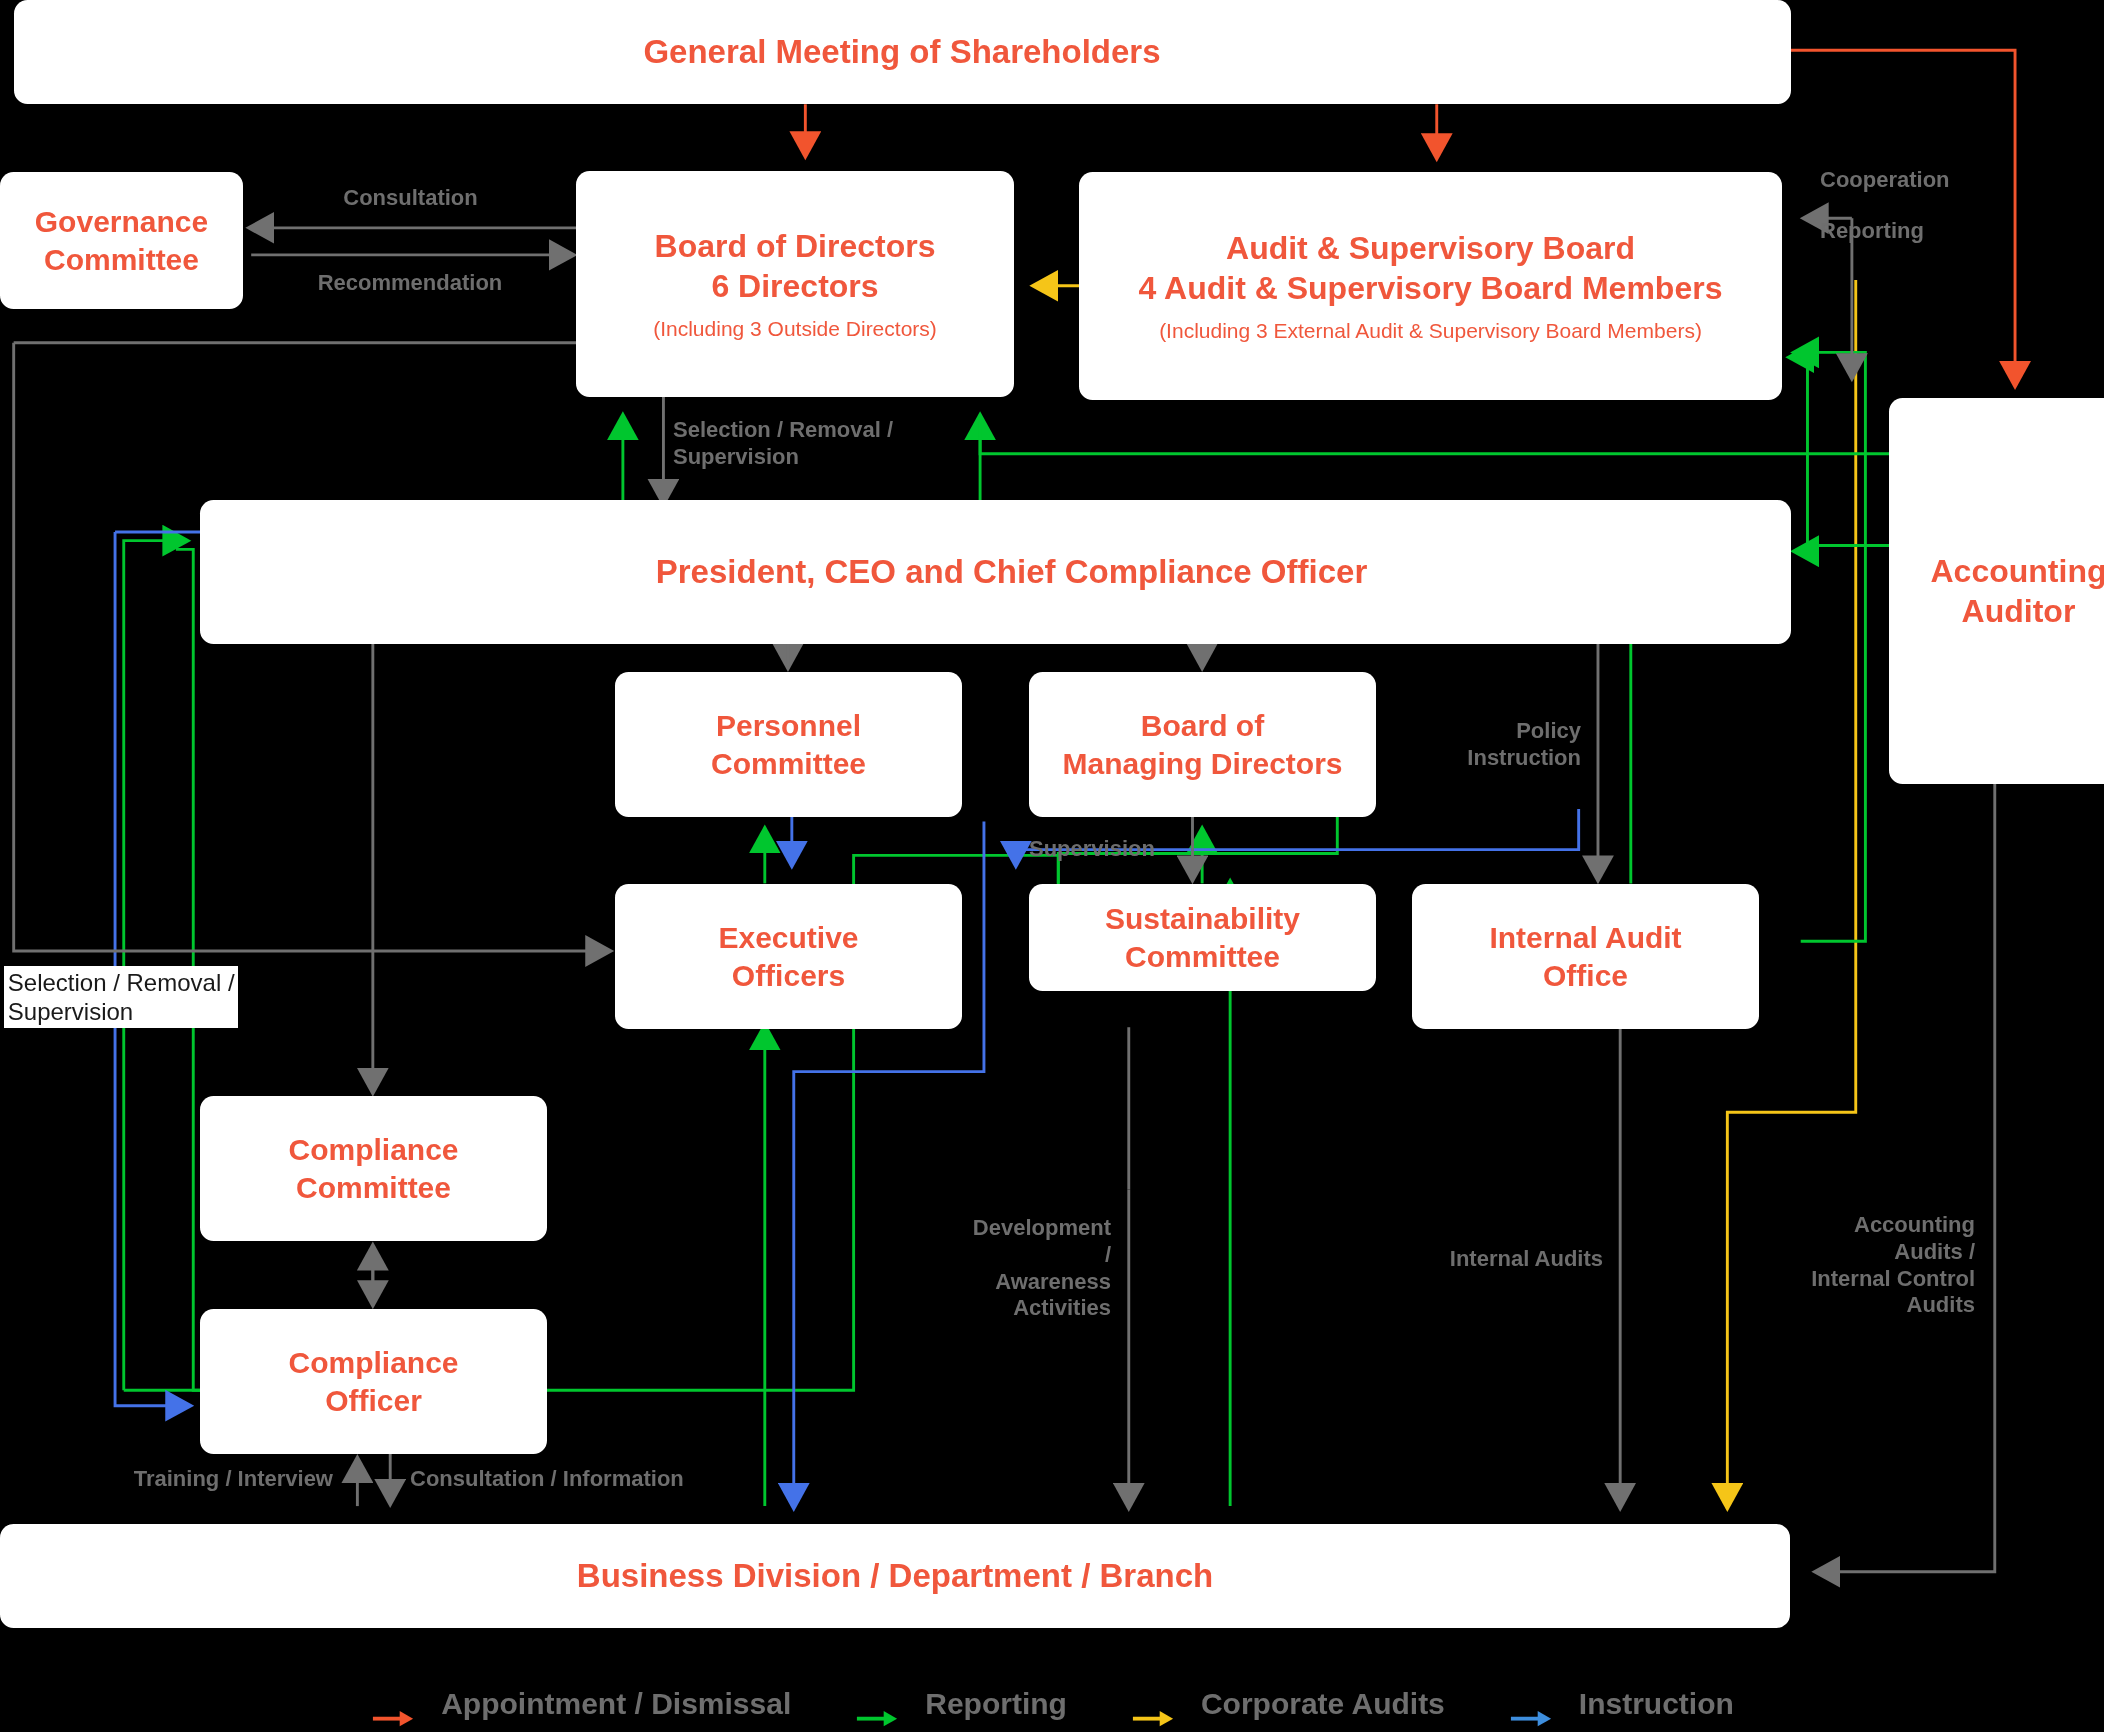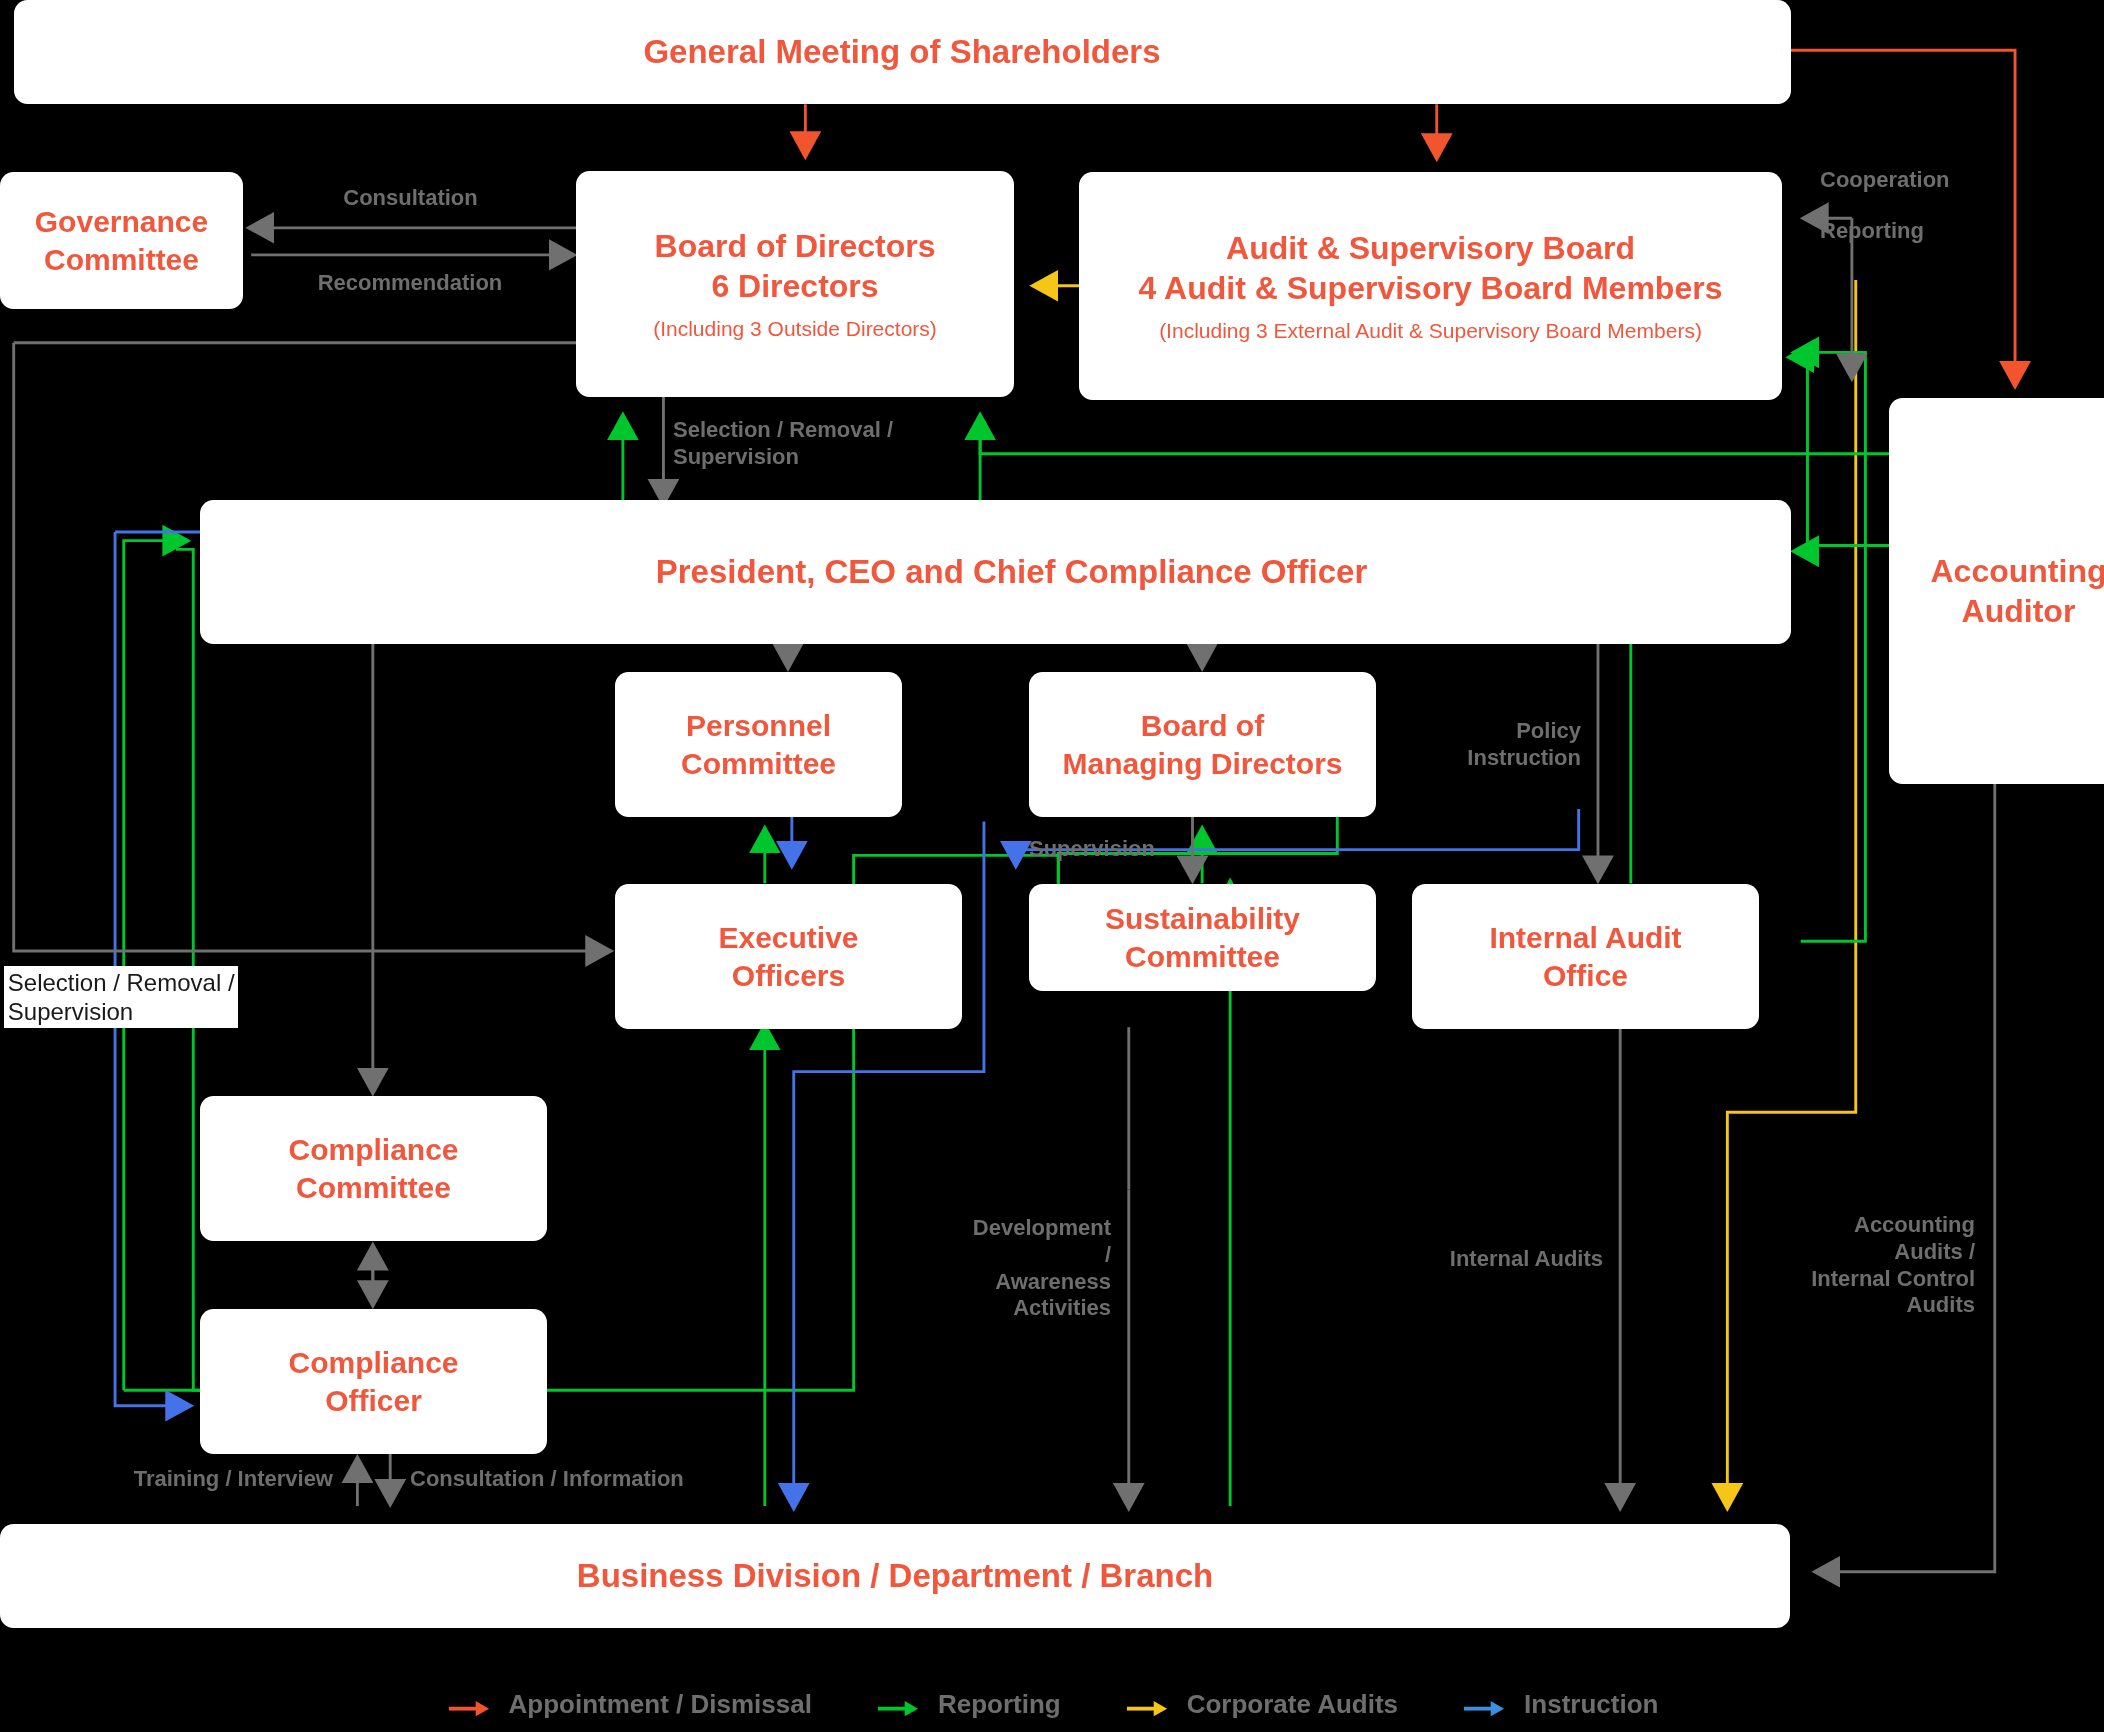--- a/index.html
+++ b/index.html
@@ -12,22 +12,22 @@
         color:#F0573C;font-weight:bold;text-align:center;box-sizing:border-box;
         line-height:1.26;}
   .node .sub{font-weight:normal;font-size:21px;margin-top:9.7px;}
   .edgelabel{position:absolute;color:#6E6E6E;font-size:22px;font-weight:bold;
              line-height:1.22;white-space:pre-line;}
   .edgelabel.boxed{background:#ffffff;color:#1a1a1a;font-weight:normal;font-size:24px;padding:1.9px 3.9px;}
   .edgelabel.r{text-align:right;}
   .edgelabel.c{text-align:center;}
   .legend{position:absolute;left:0;top:1675px;width:2105px;height:58px;
           display:flex;align-items:center;justify-content:center;gap:64px;}
-  .legend-item{display:flex;align-items:center;gap:18px;color:#6E6E6E;
-               font-size:26px;font-weight:bold;}
+  .legend-item{display:flex;align-items:flex-end;gap:26px;color:#6E6E6E;
+               font-size:30px;font-weight:bold;}
   .legend-arrow{width:44px;height:19.3px;position:relative;display:block;}
 </style>
 </head>
 <body>
 
 <div id="stage">
 
   <svg id="wires" viewBox="0 0 2180 1794" xmlns="http://www.w3.org/2000/svg">
     <defs>
       <marker id="mG" markerWidth="11" markerHeight="11" refX="8" refY="5.5" orient="auto">
@@ -128,21 +128,21 @@
 
   <div class="node" style="left:1889px;top:398px;width:259px;height:386px;font-size:32px;white-space:pre-line;">
     <span>Accounting
 Auditor</span>
   </div>
 
   <div class="node" style="left:200px;top:500px;width:1591px;height:144px;font-size:33px;padding-left:32px;">
     <span>President, CEO and Chief Compliance Officer</span>
   </div>
 
-  <div class="node" style="left:615px;top:672px;width:287px;height:145px;font-size:30px;white-space:pre-line;">
+  <div class="node" style="left:615px;top:672px;width:347px;height:145px;font-size:30px;white-space:pre-line;">
     <span>Personnel
 Committee</span>
   </div>
 
   <div class="node" style="left:1029px;top:672px;width:347px;height:145px;font-size:30px;white-space:pre-line;">
     <span>Board of
 Managing Directors</span>
   </div>
 
   <div class="node" style="left:615px;top:884px;width:347px;height:145px;font-size:30px;white-space:pre-line;">

